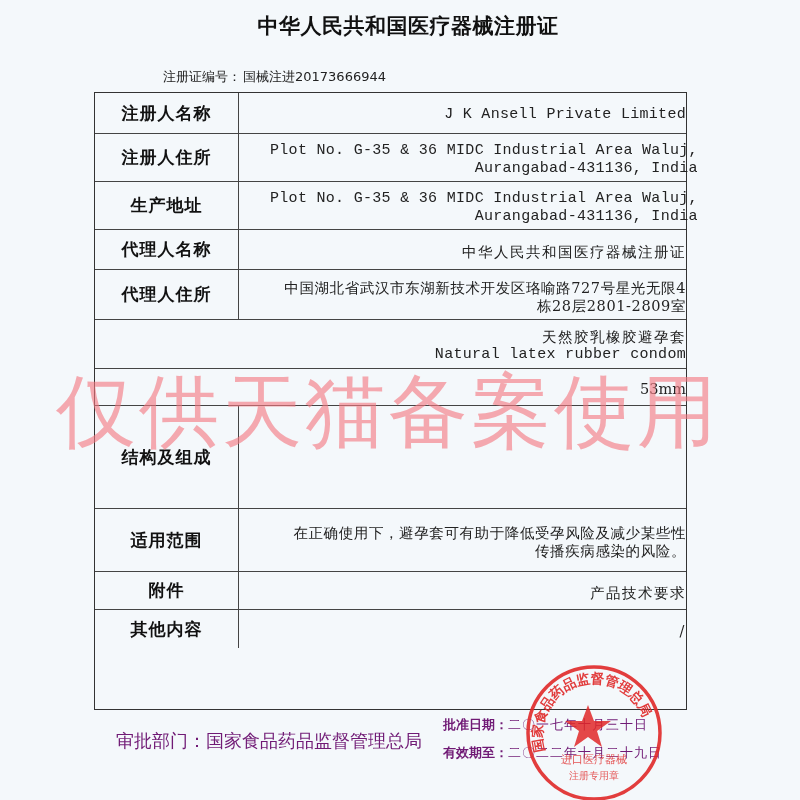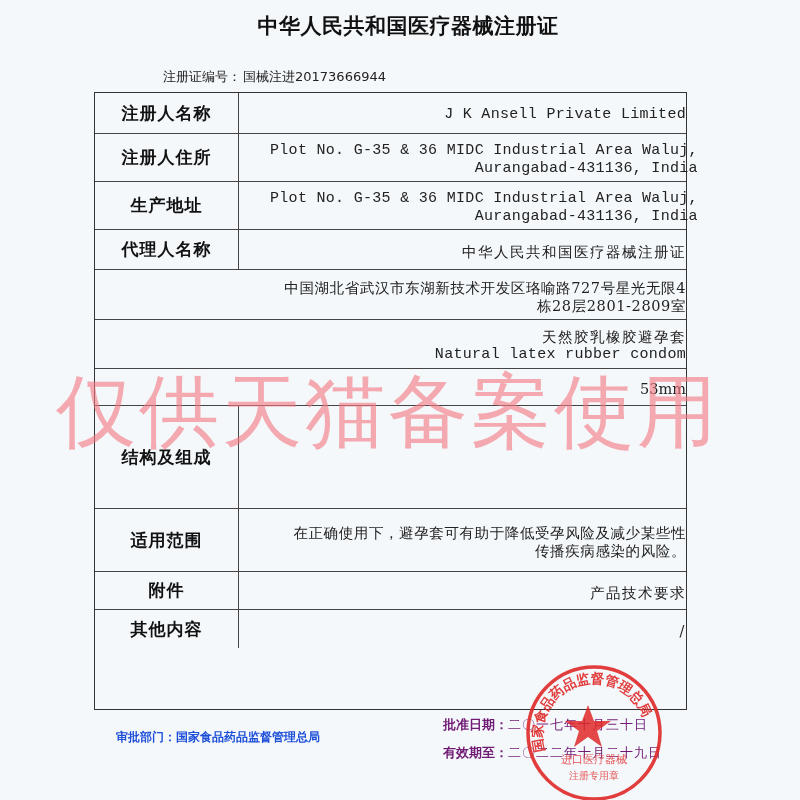--- a/index.html
+++ b/index.html
@@ -35,21 +35,21 @@
     flex: 1; box-sizing: border-box; padding: 4px 0 0 7px;
     display: flex; flex-direction: column; justify-content: center;
     font-size: 14.5px; color: #222; line-height: 18px; letter-spacing: 1.5px; margin-left: 24px;
   }
   .value-cell.top { justify-content: flex-start; padding-top: 26px; }
   .value-cell.mono { font-family: "Liberation Mono", "DejaVu Sans Mono", monospace; letter-spacing: 0.3px; font-size: 15px; }
   .value-cell.serif { font-family: "DejaVu Serif", serif; }
   .value-cell .line { white-space: nowrap; }
   .value-cell .mono-line { font-family: "Liberation Mono", "DejaVu Sans Mono", monospace; letter-spacing: 0.3px; font-size: 15px; }
   .footer-left {
-    position: absolute; left: 116px; top: 729px; font-size: 12px; font-weight: bold; color: #1d4ed8;
+    position: absolute; left: 116px; top: 729px; font-size: 18px; font-weight: normal; color: #701a75;
   }
   .footer-right {
     position: absolute; left: 443px; font-size: 13px; font-weight: bold; color: #701a75;
   }
   .footer-right .val { font-weight: normal; letter-spacing: 1px; }
   .watermark {
     position: absolute; left: 56px; top: 366px; width: 664px;
     font-family: "DejaVu Serif", serif; font-size: 80px; line-height: 92px;
     color: rgba(244, 120, 128, 0.62); letter-spacing: 3px; white-space: nowrap;
     pointer-events: none;
@@ -89,20 +89,21 @@
       <span class="line">Aurangabad-431136, India</span>
     </div>
   </div>
   <div class="row" style="top:136px;height:40px">
     <div class="label">代理人名称</div>
     <div class="value-cell serif">
       <span class="line">中华人民共和国医疗器械注册证</span>
     </div>
   </div>
   <div class="row" style="top:176px;height:50px">
+    <div class="label">代理人住所</div>
     <div class="value-cell serif" style="letter-spacing:0.6px">
       <span class="line">中国湖北省武汉市东湖新技术开发区珞喻路727号星光无限4</span>
       <span class="line">栋28层2801-2809室</span>
     </div>
   </div>
   <div class="row" style="top:226px;height:49px">
     <div class="value-cell serif">
       <span class="line">天然胶乳橡胶避孕套</span>
       <span class="line mono-line">Natural latex rubber condom</span>
     </div>

